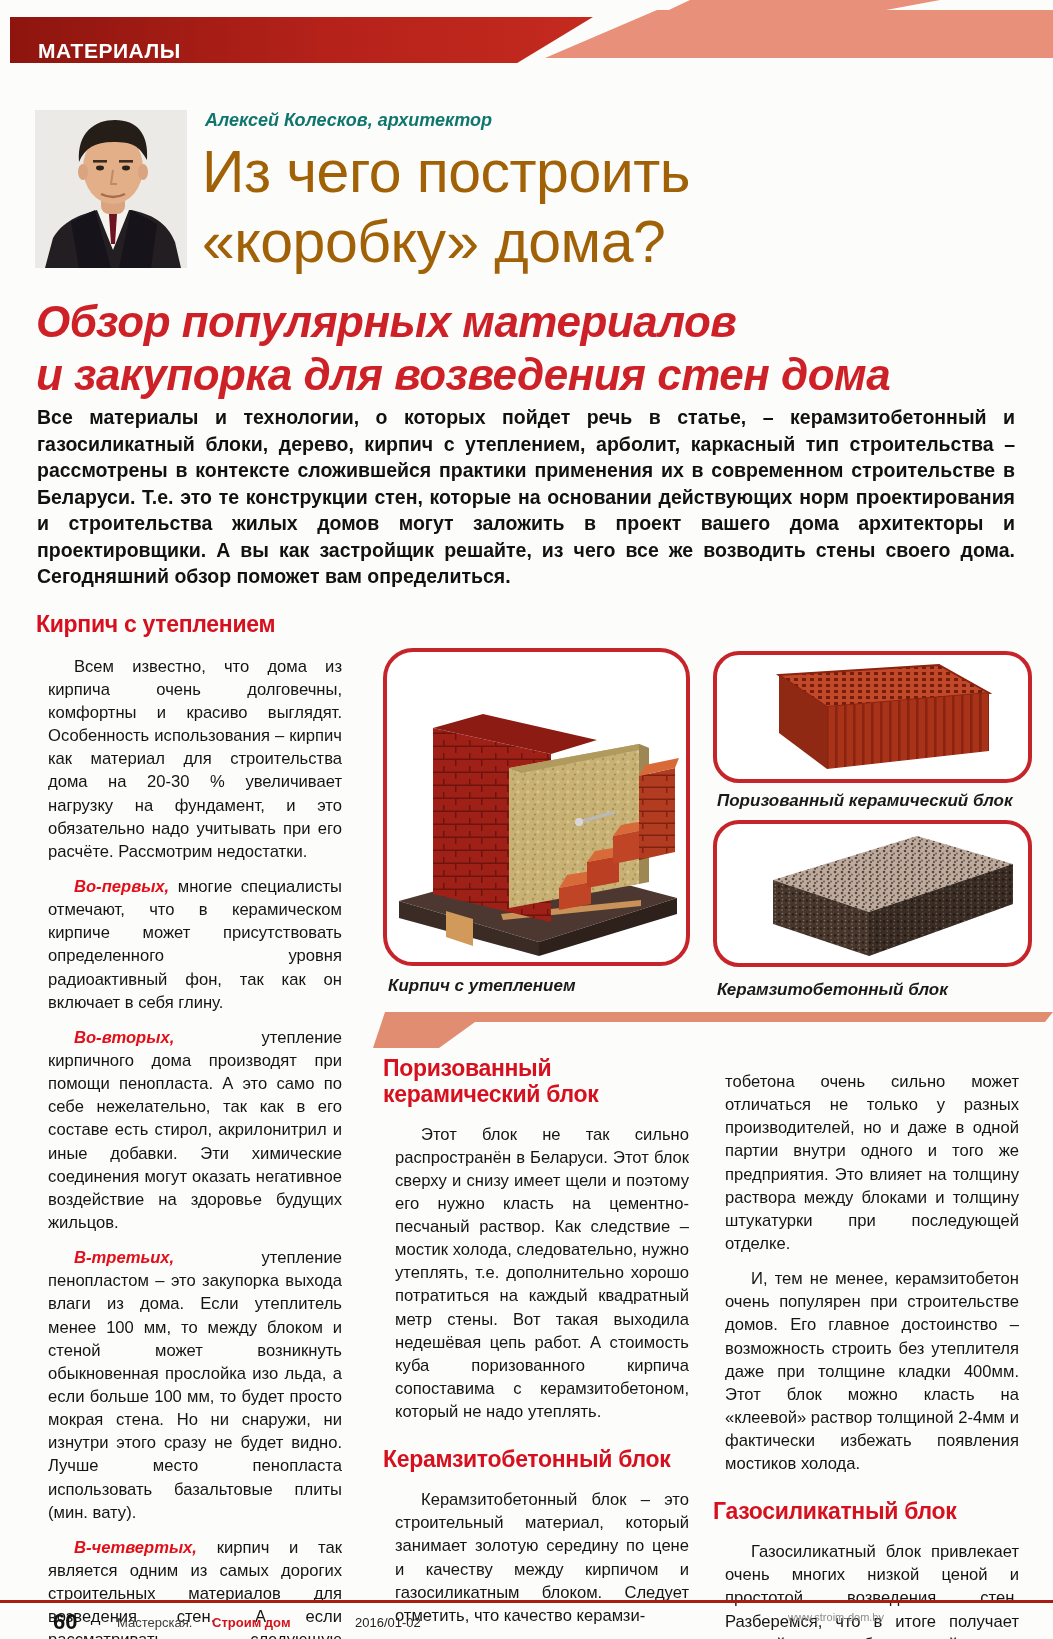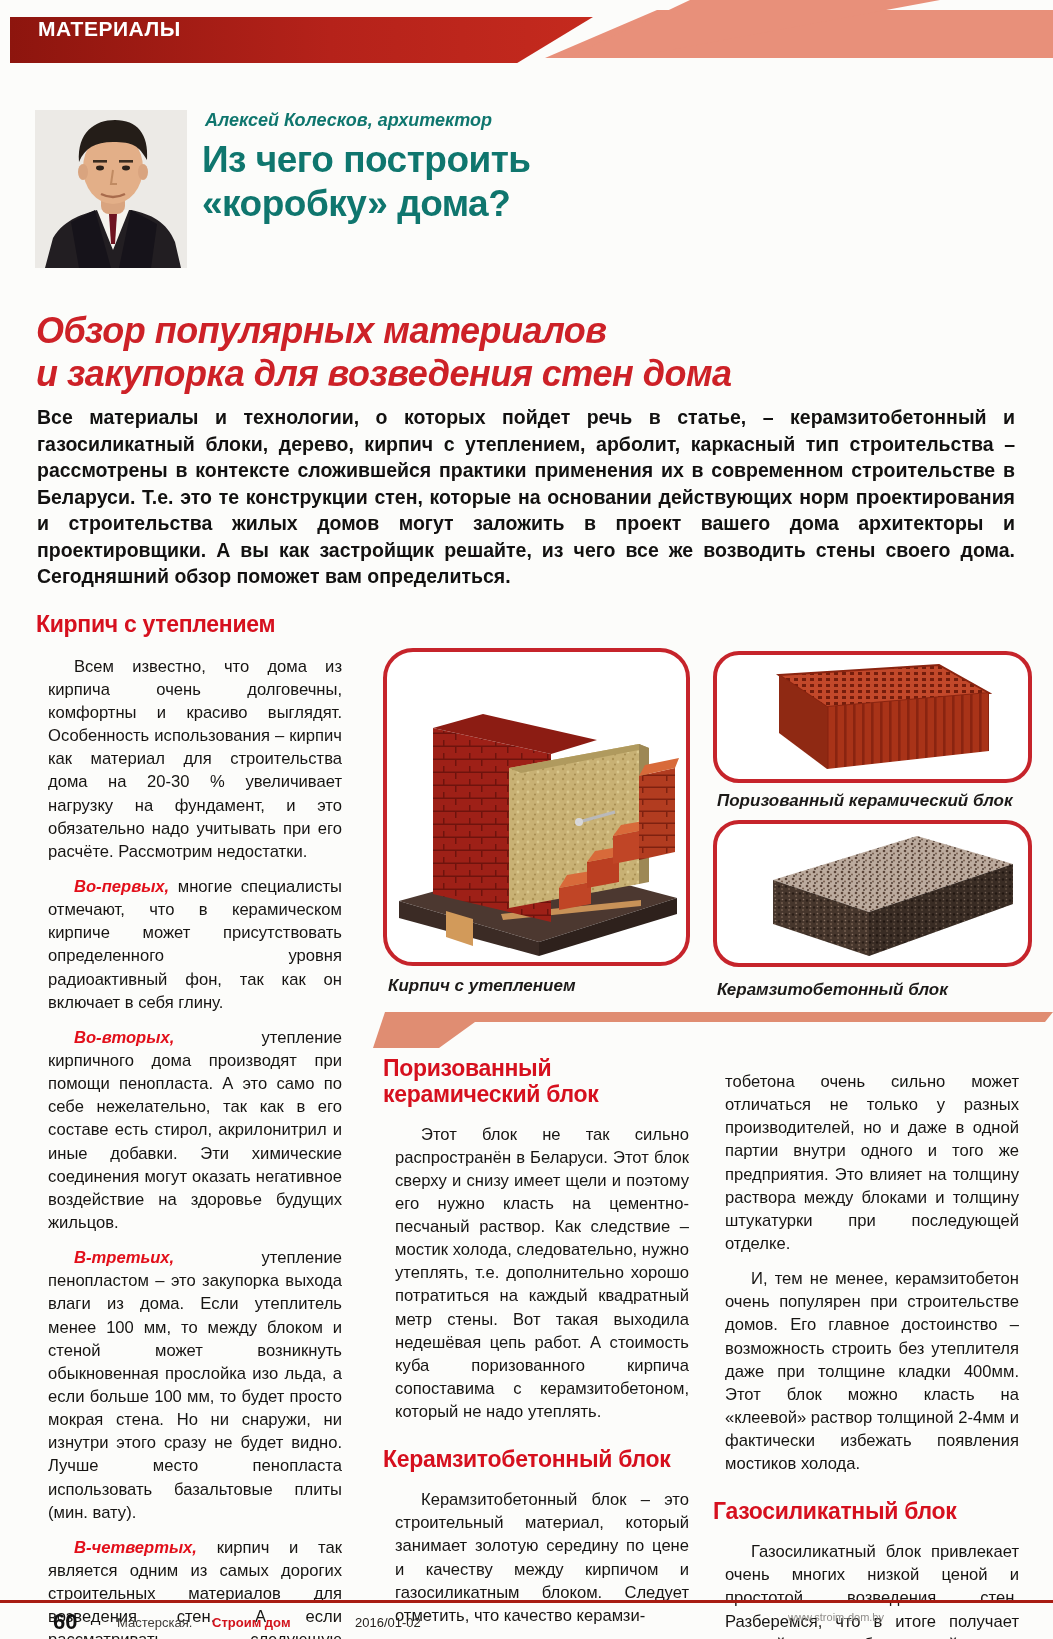--- a/index.html
+++ b/index.html
@@ -9,41 +9,40 @@
     font-family:"Liberation Sans","DejaVu Sans",sans-serif;
     color:#161412;
   }
   .abs{position:absolute;}
 
   
   .tag-banner{
     left:10px;top:17px;width:583px;height:46px;
     background:linear-gradient(90deg,#8d150e,#b5221a 55%,#c52a1e);
     clip-path:polygon(0 0,100% 0,87% 100%,0 100%);
-    display:flex;align-items:flex-start;
+    display:flex;align-items:flex-end;
   }
   .tag-banner span{
     color:#fff;font-weight:bold;font-size:21px;letter-spacing:.5px;
     padding-left:28px;
   }
   .deco-top{left:527px;top:0;width:526px;height:62px;}
 
   
   .portrait{left:35px;top:110px;width:152px;height:158px;}
   .author{left:205px;top:110px;font-size:18px;font-style:italic;font-weight:bold;color:#0f766e;text-align:center;}
   .title{
     left:202px;top:138px;width:830px;
-    font-size:37px;line-height:1.18;font-weight:bold;color:#0f766e;
+    font-size:59px;line-height:1.18;font-weight:normal;color:#a16207;
     letter-spacing:-.5px;
   }
   .subtitle{
     left:36px;top:296px;width:1000px;
-    font-size:36px;line-height:1.2;font-weight:bold;font-style:italic;color:#cd2127;
+    font-size:44px;line-height:1.2;font-weight:bold;font-style:italic;color:#cd2127;
     letter-spacing:-.5px;
-    margin-top:13px;
   }
   .intro{
     left:37px;top:404px;width:978px;
     font-size:19.5px;line-height:1.36;font-weight:bold;color:#121110;
     text-align:justify;
   }
 
   
   .col{width:318px;font-size:16.6px;line-height:1.395;text-align:justify;}
   .col p{margin:12px;text-indent:26px;}

